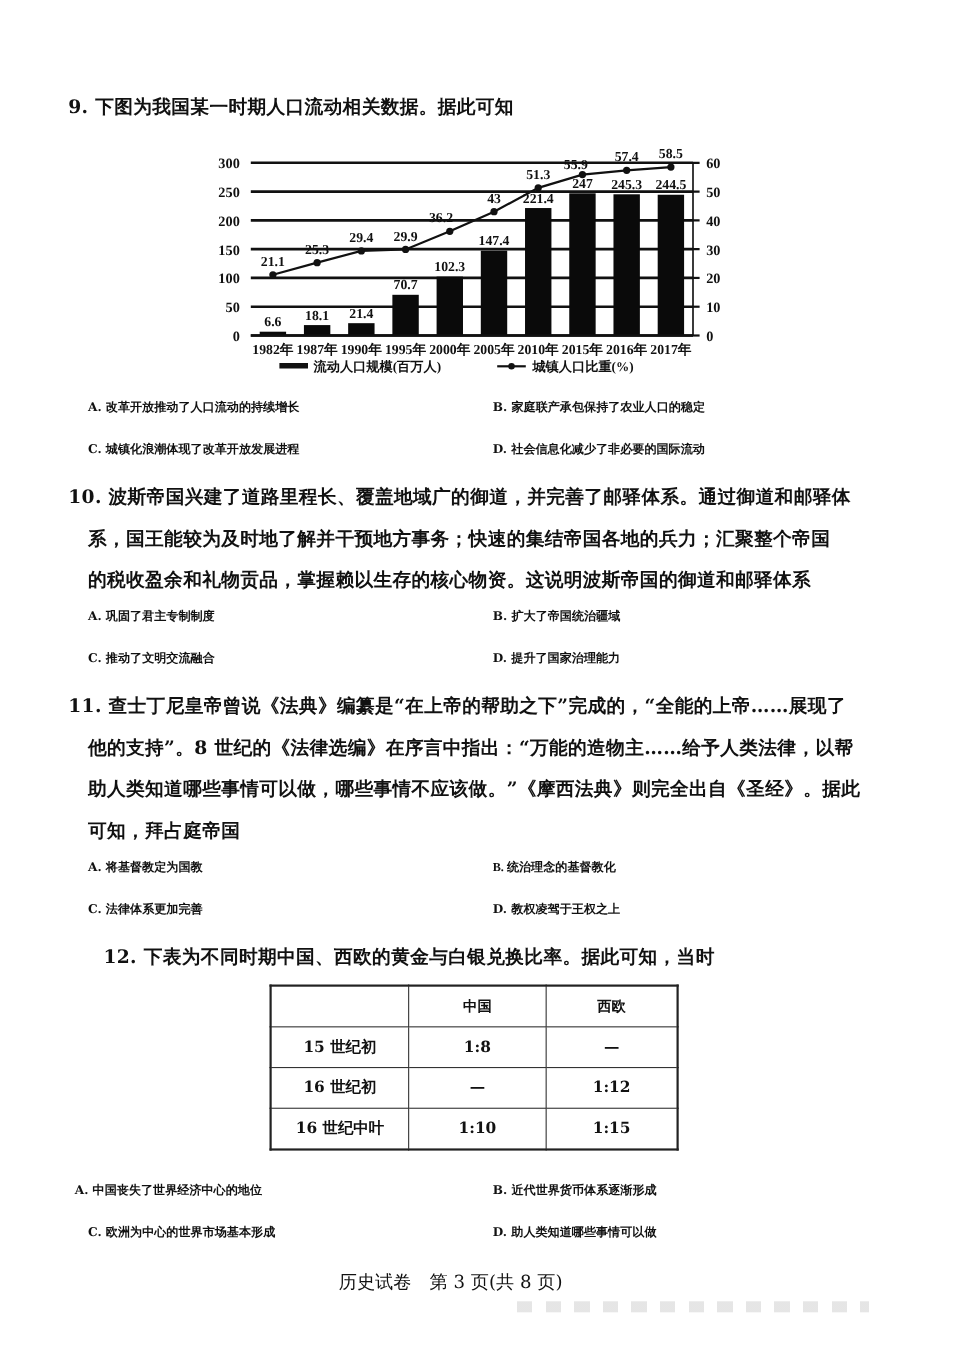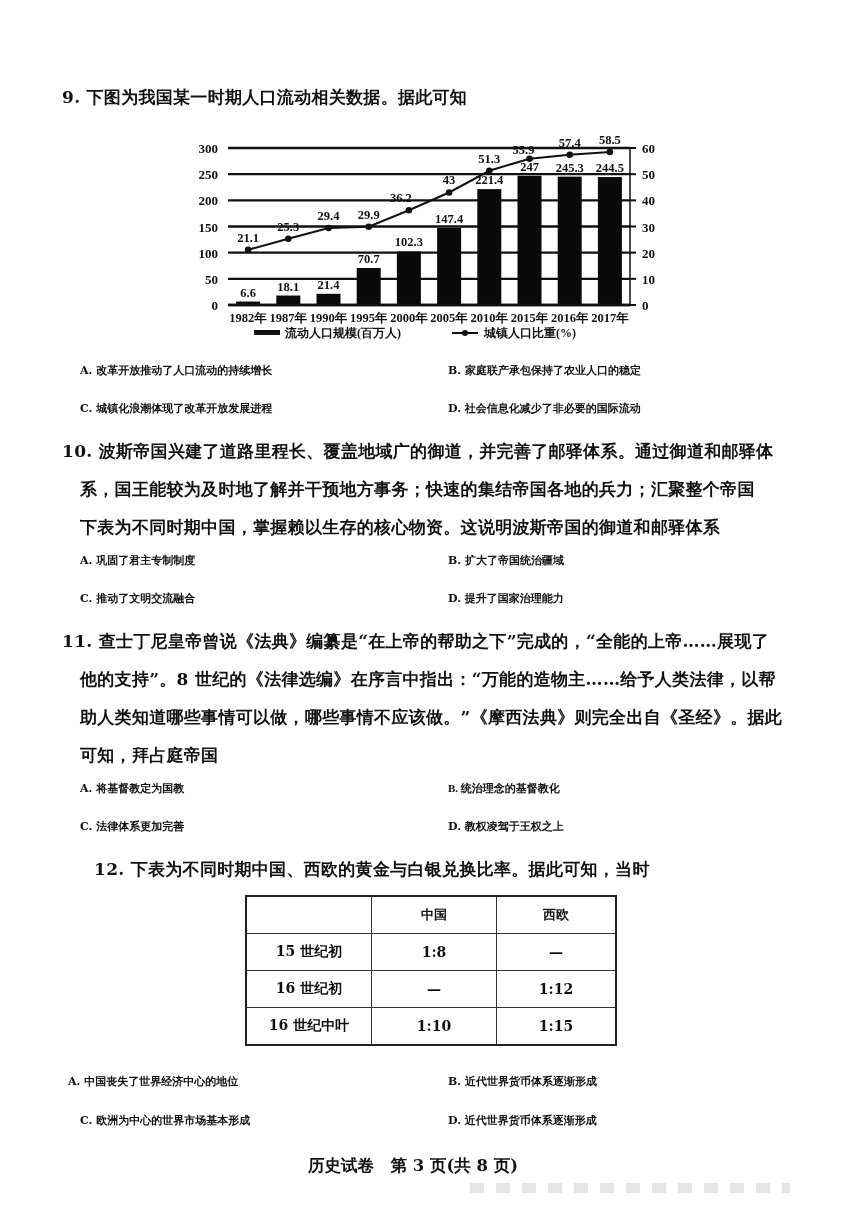--- a/index.html
+++ b/index.html
@@ -11,21 +11,21 @@
   .q-line { position: absolute; font-size: 17px; font-weight: bold; white-space: nowrap; letter-spacing: 0.3px; }
   .opt { position: absolute; font-size: 11px; font-weight: bold; white-space: nowrap; }
   #chart { position: absolute; left: 190px; top: 128px; }
   .ctext { font-family: "Liberation Serif", "DejaVu Serif", serif; font-weight: bold; fill: #111; }
   table.gs {
     position: absolute; left: 245px; top: 895px; width: 372px; border-collapse: collapse;
     border: 2px solid #222; font-size: 14px; font-weight: bold;
   }
   table.gs td, table.gs th { border: 1px solid #333; height: 36px; text-align: center; padding: 0; }
   table.gs th { font-size: 13px; }
-  .footer { position: absolute; left: 308px; top: 1155px; font-size: 16.5px; font-weight: bold; white-space: nowrap; }
+  .footer { position: absolute; left: 308px; top: 1155px; font-size: 16.5px; font-weight: normal; white-space: nowrap; }
   .noise { position: absolute; left: 470px; top: 1183px; width: 320px; height: 10px; opacity: 0.25;
     background: repeating-linear-gradient(90deg, #999 0 14px, transparent 14px 26px); }
 </style>
 </head>
 <body>
 
 <div class="q-line" style="left:62px; top:86px;">9. 下图为我国某一时期人口流动相关数据。据此可知</div>
 
 <svg id="chart" width="480" height="222">
   <g id="grid">
@@ -130,21 +130,21 @@
     </g>
 </svg>
 
 <div class="opt" style="left:80px; top:363px;">A. 改革开放推动了人口流动的持续增长</div>
 <div class="opt" style="left:448px; top:363px;">B. 家庭联产承包保持了农业人口的稳定</div>
 <div class="opt" style="left:80px; top:401px;">C. 城镇化浪潮体现了改革开放发展进程</div>
 <div class="opt" style="left:448px; top:401px;">D. 社会信息化减少了非必要的国际流动</div>
 
 <div class="q-line" style="left:62px; top:440px;">10. 波斯帝国兴建了道路里程长、覆盖地域广的御道，并完善了邮驿体系。通过御道和邮驿体</div>
 <div class="q-line" style="left:80px; top:478px;">系，国王能较为及时地了解并干预地方事务；快速的集结帝国各地的兵力；汇聚整个帝国</div>
-<div class="q-line" style="left:80px; top:516px;">下表为不同时期中国，掌握赖以生存的核心物资。这说明波斯帝国的御道和邮驿体系</div>
+<div class="q-line" style="left:80px; top:516px;">的税收盈余和礼物贡品，掌握赖以生存的核心物资。这说明波斯帝国的御道和邮驿体系</div>
 
 <div class="opt" style="left:80px; top:553px;">A. 巩固了君主专制制度</div>
 <div class="opt" style="left:448px; top:553px;">B. 扩大了帝国统治疆域</div>
 <div class="opt" style="left:80px; top:591px;">C. 推动了文明交流融合</div>
 <div class="opt" style="left:448px; top:591px;">D. 提升了国家治理能力</div>
 
 <div class="q-line" style="left:62px; top:630px;">11. 查士丁尼皇帝曾说《法典》编纂是“在上帝的帮助之下”完成的，“全能的上帝……展现了</div>
 <div class="q-line" style="left:80px; top:668px;">他的支持”。8 世纪的《法律选编》在序言中指出：“万能的造物主……给予人类法律，以帮</div>
 <div class="q-line" style="left:80px; top:706px;">助人类知道哪些事情可以做，哪些事情不应该做。”《摩西法典》则完全出自《圣经》。据此</div>
 <div class="q-line" style="left:80px; top:744px;">可知，拜占庭帝国</div>
@@ -177,16 +177,16 @@
     <td>16 世纪中叶</td>
     <td>1:10</td>
     <td>1:15</td>
   </tr>
 </tbody>
   </table>
 
 <div class="opt" style="left:68px; top:1074px;">A. 中国丧失了世界经济中心的地位</div>
 <div class="opt" style="left:448px; top:1074px;">B. 近代世界货币体系逐渐形成</div>
 <div class="opt" style="left:80px; top:1113px;">C. 欧洲为中心的世界市场基本形成</div>
-<div class="opt" style="left:448px; top:1113px;">D. 近代世界货币体系逐渐形成</div>
+<div class="opt" style="left:448px; top:1113px;">D. 助人类知道哪些事情可以做</div>
 
 <div class="footer">历史试卷　第 3 页(共 8 页)</div>
 <div class="noise"></div>
 
 </body></html>

